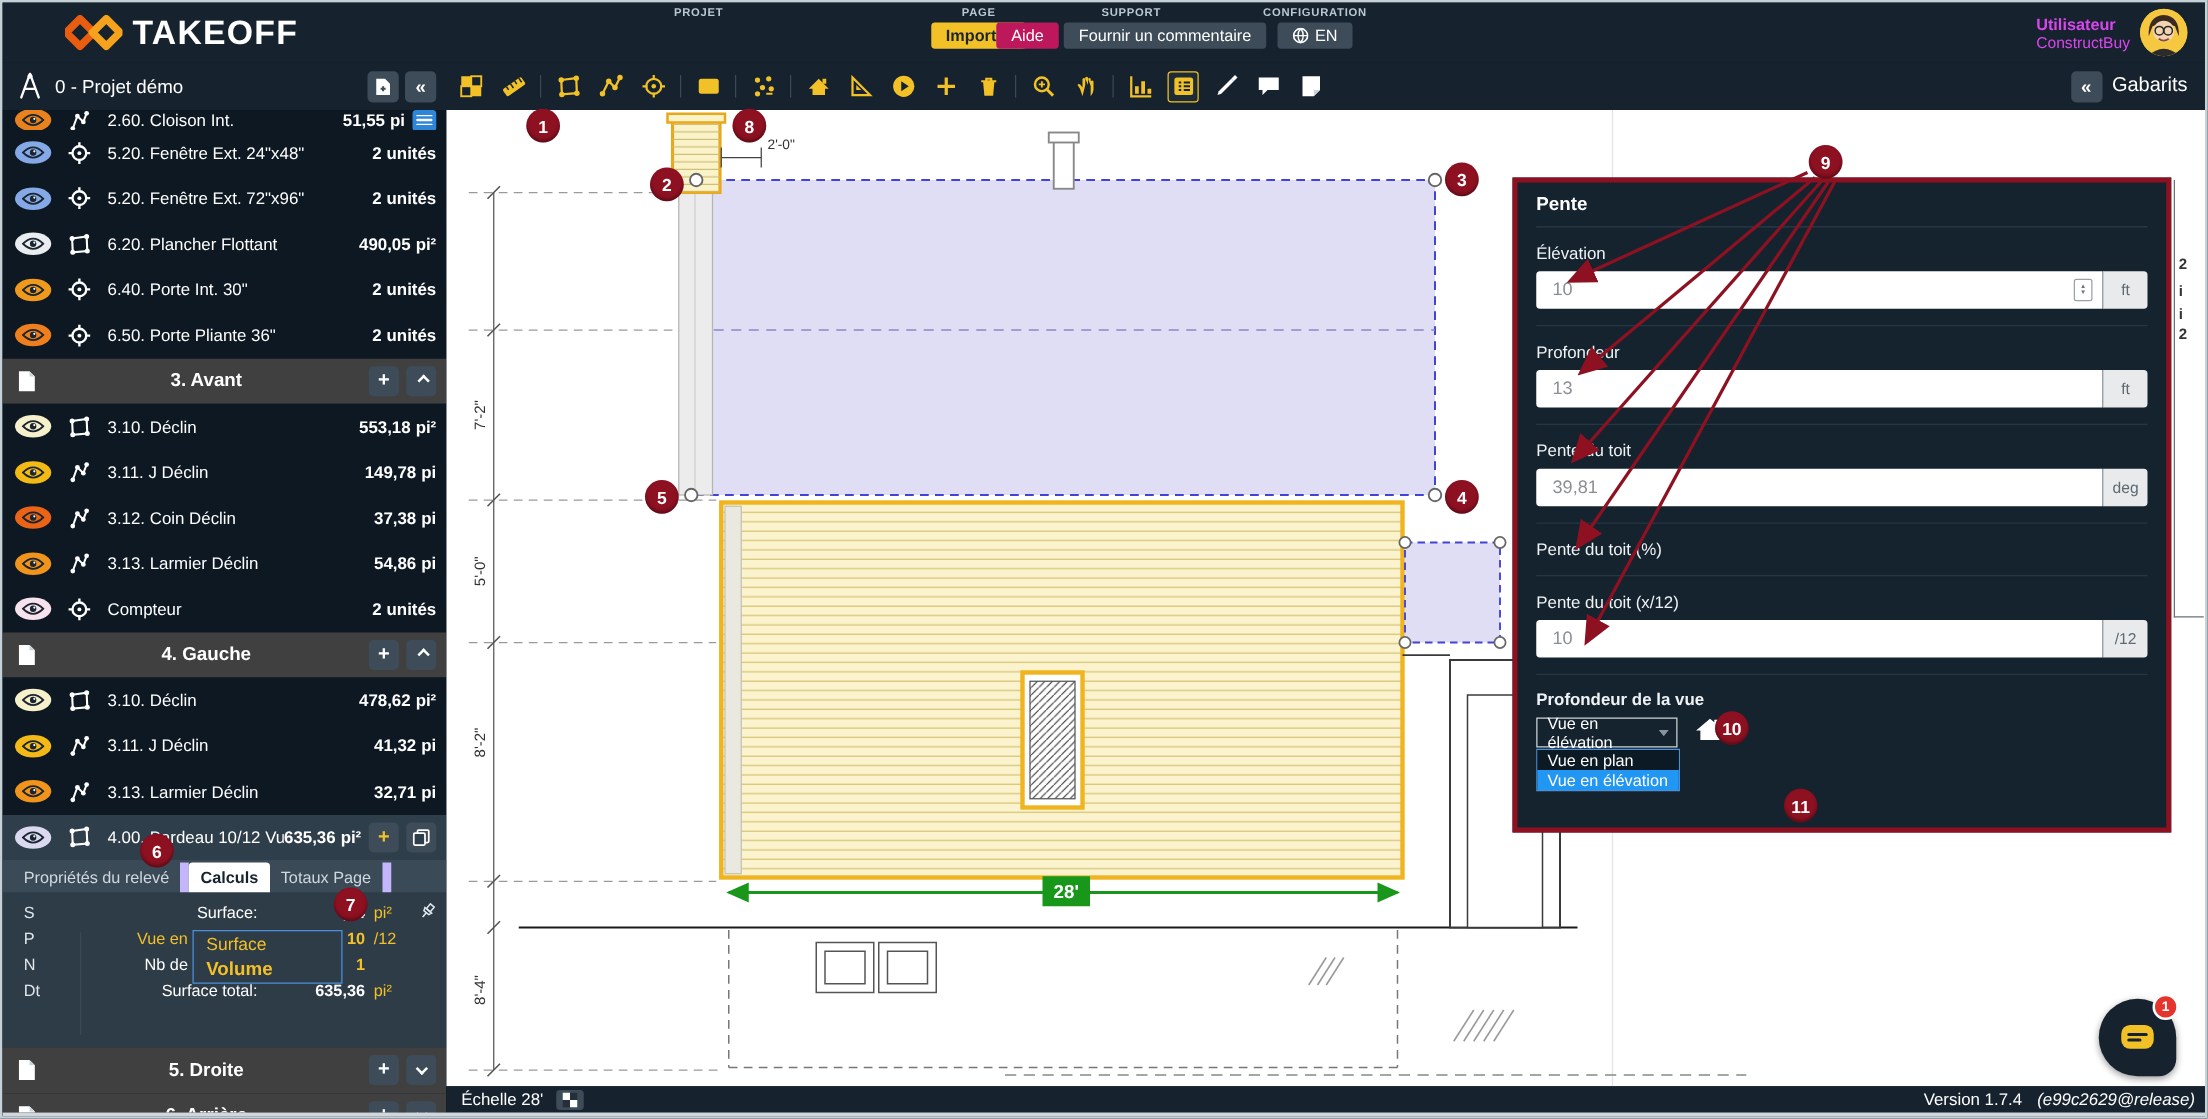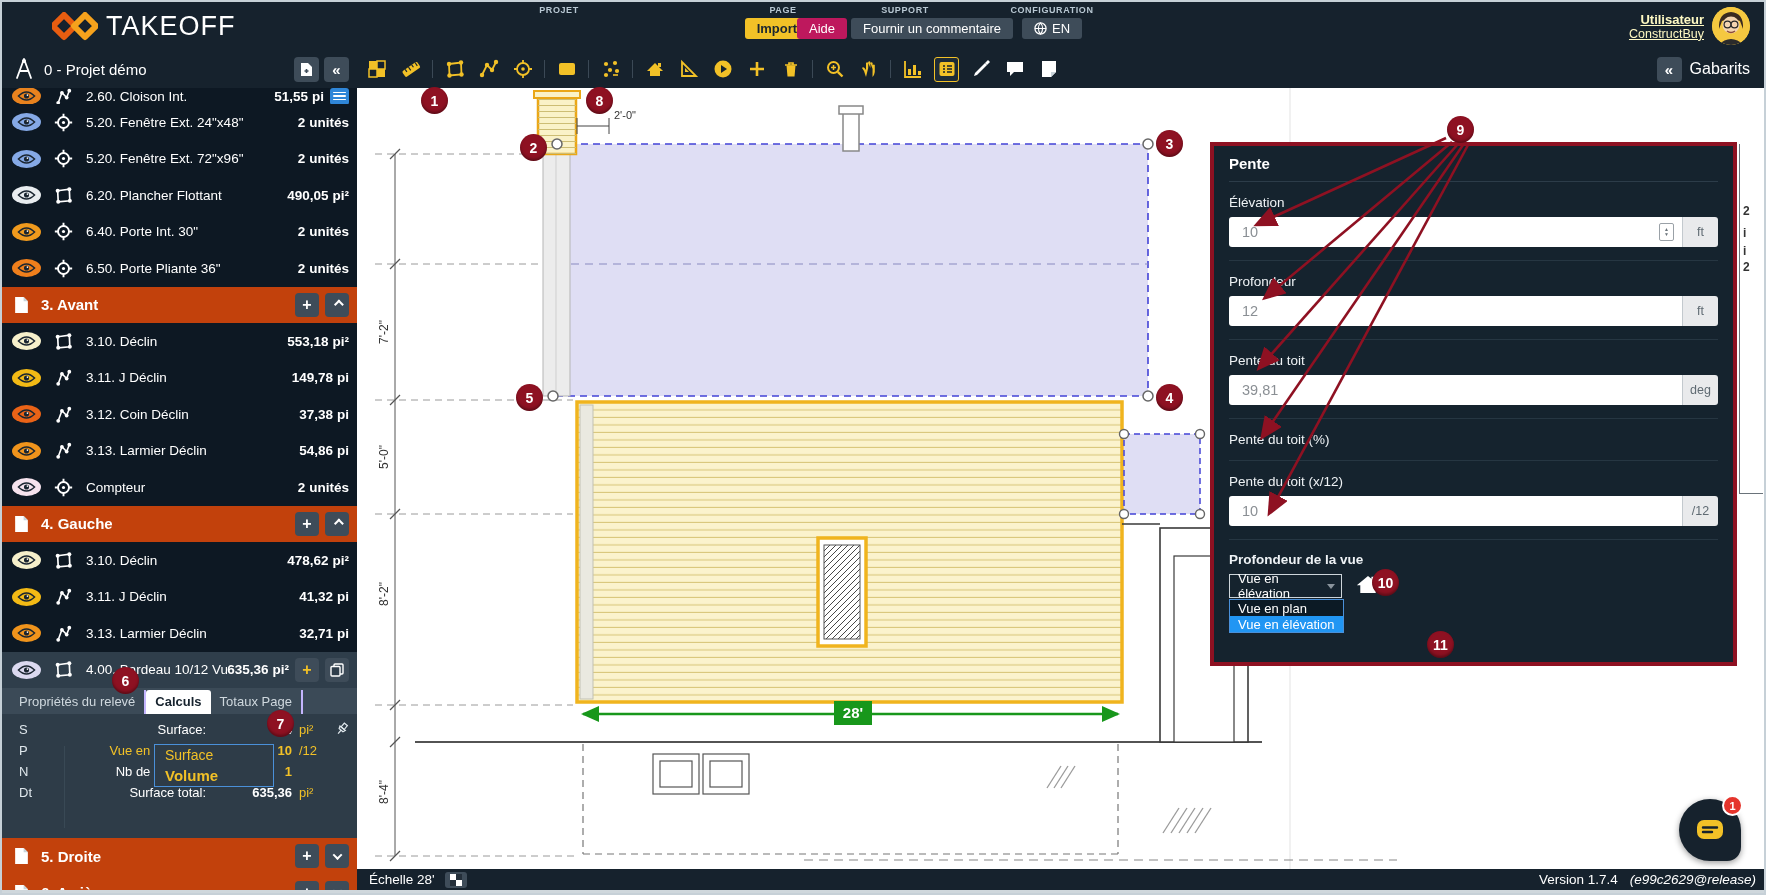--- a/index.html
+++ b/index.html
@@ -3,30 +3,30 @@
 <meta charset="utf-8">
 <style>
   * { margin:0; padding:0; box-sizing:border-box; }
   html,body { background:#9aa7b0; }
   .app { position:relative; width:1766px; height:895px; background:#0d1823;
          font-family:"Liberation Sans", sans-serif; overflow:hidden;
          border:2px solid #c6d0d7; }
   
   .topbar { position:absolute; left:0; top:0; width:100%; height:48px; background:#16222d; z-index:10; }
   .logo { position:absolute; left:50px; top:9px; display:flex; align-items:center; gap:8px; }
-  .logo-text { color:#fff; font-size:27px; font-weight:normal; letter-spacing:1px; }
+  .logo-text { color:#fff; font-size:27px; font-weight:bold; letter-spacing:1px; }
   .navgroup { position:absolute; top:3px; text-align:center; }
   .navgroup .glabel { color:#b9c8d3; font-size:9px; font-weight:bold; letter-spacing:.6px; margin-bottom:3px; }
   .navrow { display:flex; gap:4px; justify-content:center; }
   .nbtn { height:21px; padding:0 12px; border-radius:3px; background:#3e4c59; color:#fff;
           font-size:13px; display:flex; align-items:center; justify-content:center; white-space:nowrap; cursor:pointer; }
   .nbtn.yellow { background:#f2c127; color:#1c2630; font-weight:bold; }
   .nbtn.blue { background:#be185d; }
   .userblock { position:absolute; right:14px; top:5px; display:flex; align-items:center; gap:8px; }
-  .usertext { text-align:right; color:#fef9c3;text-decoration:underline; }
+  .usertext { text-align:left; color:#d946ef; }
   .usertext .uname { font-size:13px; font-weight:bold; }
   .usertext .uorg { font-size:12.5px; }
   .avatar { width:38px; height:38px; border-radius:50%; overflow:hidden; background:#f5c840; }
   
   .subbar { position:absolute; left:0; top:48px; width:100%; height:38px; background:#16222d; z-index:9;padding-left:37px; }
   .side-head { position:absolute; left:0; top:0; width:355px; height:38px; display:flex; align-items:center; padding:0 8px 0 12px; }
   .side-head .ptitle { color:#fff; font-size:15px; margin-left:10px; flex:1; }
   .sqbtn { width:25px; height:25px; background:#3e4c59; border-radius:4px; color:#fff;
            display:flex; align-items:center; justify-content:center; margin-left:5px; cursor:pointer; font-size:15px; font-weight:bold; }
   .toolbar { position:absolute; left:362px; top:0; height:38px; display:flex; align-items:center; gap:9px; }
@@ -48,37 +48,37 @@
   .gicon { width:15px; height:18px; margin-left:2px; display:none; }
   .gicon svg { width:15px; height:18px; }
   .slabel { color:#fff; font-size:13.5px; margin-left:13px; flex:1; white-space:nowrap; overflow:hidden; }
   .sval { color:#fff; font-size:13.5px; font-weight:bold; white-space:nowrap; }
   .sunit { color:#fff; font-size:13.5px; font-weight:bold; margin-left:4px; white-space:nowrap; }
   .rowbtn { width:24px; height:24px; background:#3e4c59; border-radius:4px; color:#fff; display:none;
             align-items:center; justify-content:center; margin-left:6px; font-size:16px; font-weight:bold; cursor:pointer; flex:0 0 auto; }
   .chev { width:7px; height:7px; border-left:2px solid #fff; border-bottom:2px solid #fff; }
   .chev-up .chev { transform:rotate(135deg) translate(-1px,-1px); }
   .chev-down .chev { transform:rotate(-45deg) translate(1px,-1px); }
-  .t-group { background:#c2410c; }
+  .t-group { background:#404040;text-align:center; }
   .t-group .gicon { display:block; }
   .t-group .slabel { font-size:15px; font-weight:bold; margin-left:12px; }
   .t-group .plusbtn, .t-group .chevbtn { display:flex; }
   .t-item .gicon,.t-item .chevbtn,.t-item .plusbtn,.t-item .copybtn { display:none; }
   .srow.selected { background:#2f3e4b; }
   .srow.selected .plusbtn { display:flex; color:#f2c127; }
   .srow.selected .copybtn { display:flex; }
   .copybtn svg { width:14px; height:14px; }
   .bluebtn { display:none; width:19px; height:17px; background:#2f86d8; border-radius:3px; margin-left:6px;
              flex-direction:column; justify-content:center; gap:2px; padding:0 3px; flex:0 0 auto; cursor:pointer; }
   .bluebtn span { height:1.6px; background:#fff; border-radius:1px; }
   .clipped .bluebtn { display:flex; }
   
   .detail { background:#2e3c48; }
   .dtabs { height:26px; background:#3b4a57; display:flex; align-items:flex-end; padding-left:8px; }
-  .dtab { color:#cfd8de; font-size:13px; padding:4px 9px 5px; border-right:2px solid #c4b5fd; cursor:pointer; white-space:nowrap; }
+  .dtab { color:#cfd8de; font-size:13px; padding:4px 9px 5px; border-right:7px solid #c4b5fd; cursor:pointer; white-space:nowrap; }
   .dtab.active { background:#fff; color:#16222d; font-weight:bold; border-radius:3px 3px 0 0; border-right:none; }
   .dbody { position:relative; background:#2e3c48; padding:5px 0 12px; height:124px; }
   .dbody .vline { position:absolute; left:62px; top:32px; bottom:10px; width:1px; background:#47586477; }
   .moderow { height:28px; display:flex; align-items:center; }
   .modelabel { width:146px; text-align:right; color:#fff; font-size:13px; font-weight:600; }
   .modebtn { margin-left:6px; border:1.5px solid #f2c127; border-radius:3px; color:#f2c127; font-weight:bold;
              font-size:13px; padding:2px 10px; cursor:pointer; }
   .pinicon { position:absolute; right:8px; top:8px; }
   .modemenu { position:absolute; left:152px; top:30px; width:120px; border:1px solid #4a90d9; background:#2e3c48; z-index:3; }
   .modemenu .mopt { color:#f2c127; font-size:14px; padding:2px 10px; cursor:pointer; }
@@ -994,21 +994,21 @@
               </span>
       </div>
       <div class="punit">ft</div>
     </div>
     <div class="pdiv"></div>
   </div>
         <div class="pfield">
     <div class="plabel">Profondeur</div>
     <div class="pinput-row">
       <div class="pinput">
-        <span class="pval">12</span>
+        <span class="pval">13</span>
 
       </div>
       <div class="punit">ft</div>
     </div>
     <div class="pdiv"></div>
   </div>
         <div class="pfield">
     <div class="plabel">Pente du toit</div>
     <div class="pinput-row">
       <div class="pinput">

